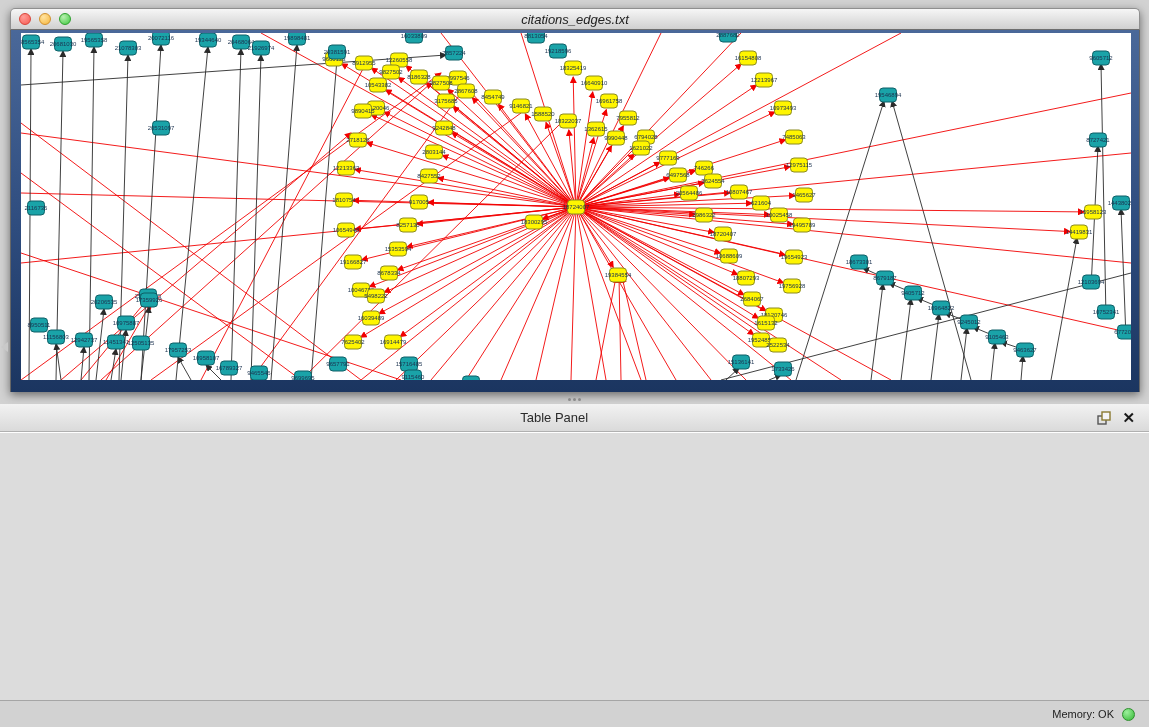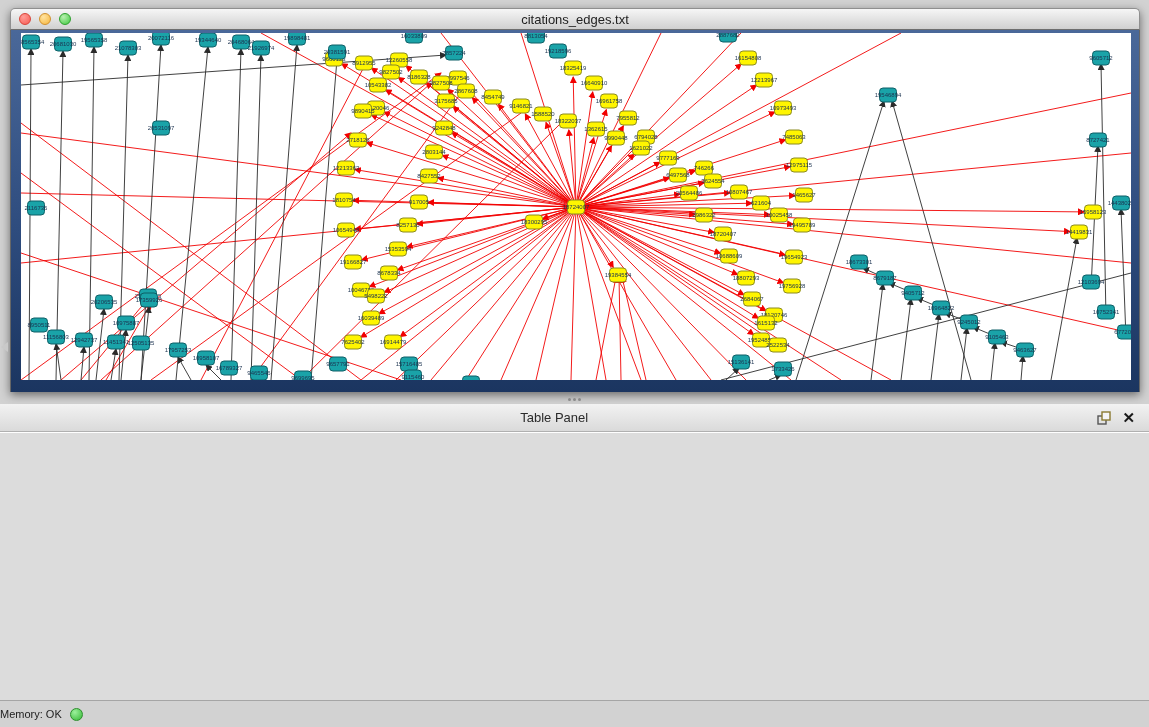--- a/index.html
+++ b/index.html
@@ -6,21 +6,21 @@
   html,body { width:1149px; height:727px; overflow:hidden; }
   body { font-family:"Liberation Sans", sans-serif; background:#D2D2D2; position:relative; }
 
   
   .net-window { position:absolute; left:10px; top:8px; width:1130px; height:384px;
     border-radius:5px 5px 0 0; box-shadow:0 3px 10px rgba(0,0,0,.5); }
   .titlebar { height:22px; background:linear-gradient(#F6F6F6,#D0D0D0);
     border:1px solid #8f8f8f; border-bottom:1px solid #6e6e6e; border-radius:5px 5px 0 0;
     display:flex; align-items:center; position:relative; }
   .titlebar .title { position:absolute; left:0; right:0; text-align:center;
-    font-size:13px; color:#222; }
+    font-size:13px; color:#222;font-style:italic; }
   .tl { width:12px; height:12px; border-radius:50%; margin-left:8px; }
   .tl.red    { background:radial-gradient(circle at 35% 30%,#ff9d97,#F75A52); border:1px solid #D94439; }
   .tl.yellow { background:radial-gradient(circle at 35% 30%,#ffe3a0,#F6B63C); border:1px solid #D1912F; }
   .tl.green  { background:radial-gradient(circle at 35% 30%,#b8f0b0,#3FC93F); border:1px solid #2EA12E; }
   .net-frame { position:absolute; top:22px; left:0; right:0; bottom:0;
     background:linear-gradient(180deg,#4A6899 0%,#2E4C7E 55%,#1B3560 100%);
     border-left:1px solid #666; border-right:1px solid #666;
     padding:3px 10px 12px 10px; }
   .net-canvas { width:1110px; height:347px; background:#fff; position:relative; }
   .net-canvas svg { display:block; }
@@ -38,21 +38,21 @@
     background:linear-gradient(#F2F2F2,#DADADA); border-bottom:1px solid #b0b0b0;
     display:flex; align-items:center;text-align:center; }
   .tp-header .tp-title { font-size:13px; color:#2a2a2a; margin-left:12px; flex:1; }
   .tp-float { width:16px; height:16px; margin-right:10px; }
   .tp-close { font-size:15px; font-weight:bold; color:#1a1a1a; margin-right:14px; cursor:default; }
 
   .tp-body { position:absolute; left:0; top:432px; width:1149px; height:268px; background:#DCDCDC; border-top:1px solid #fff; }
 
   
   .statusbar { position:absolute; left:0; top:700px; width:1149px; height:27px; background:#D2D2D2;
-    border-top:1px solid #a5a5a5; display:flex; align-items:center; }
+    border-top:1px solid #a5a5a5; display:flex; align-items:center; justify-content:flex-end; }
   .statusbar .mem { font-size:11px; color:#222; margin-right:8px; }
   .statusbar .dot { width:13px; height:13px; border-radius:50%; margin-right:14px;
     background:radial-gradient(circle at 35% 30%,#9cf09c,#35B835); border:1px solid #2c8f2c; }
 </style>
 </head>
 <body>
 
 <div class="net-window">
   <div class="titlebar">
     <span class="tl red"></span>

